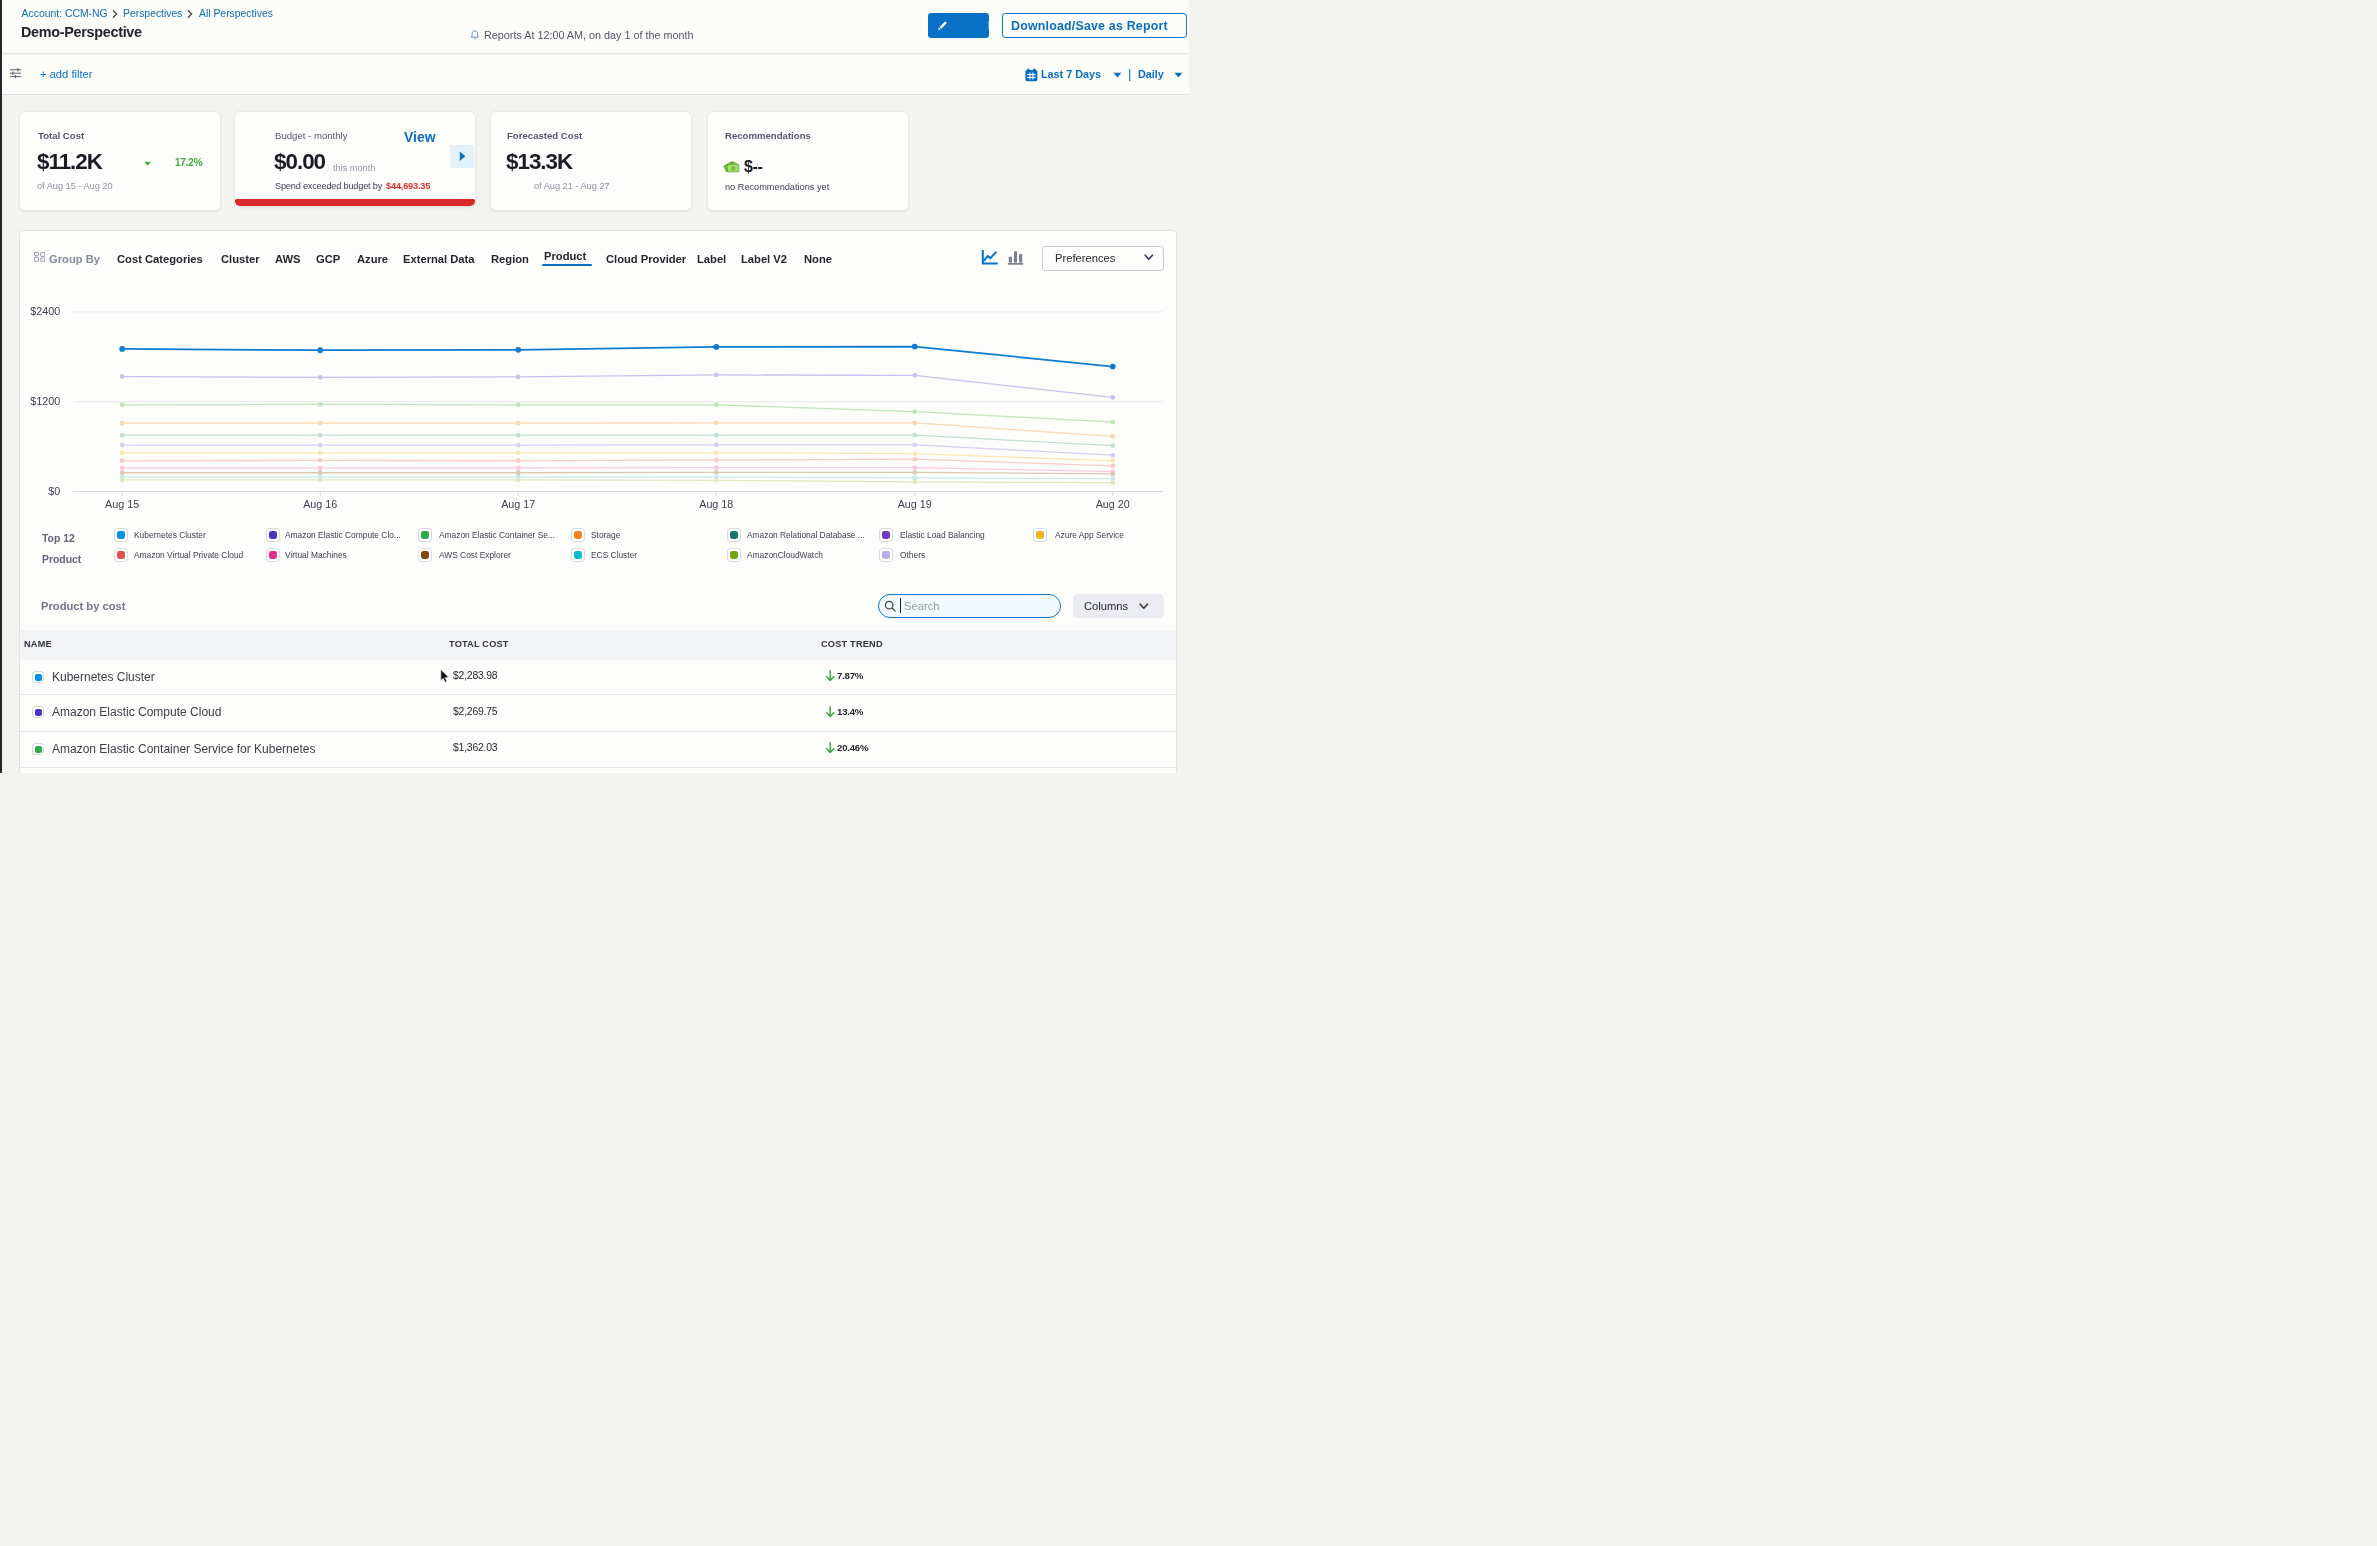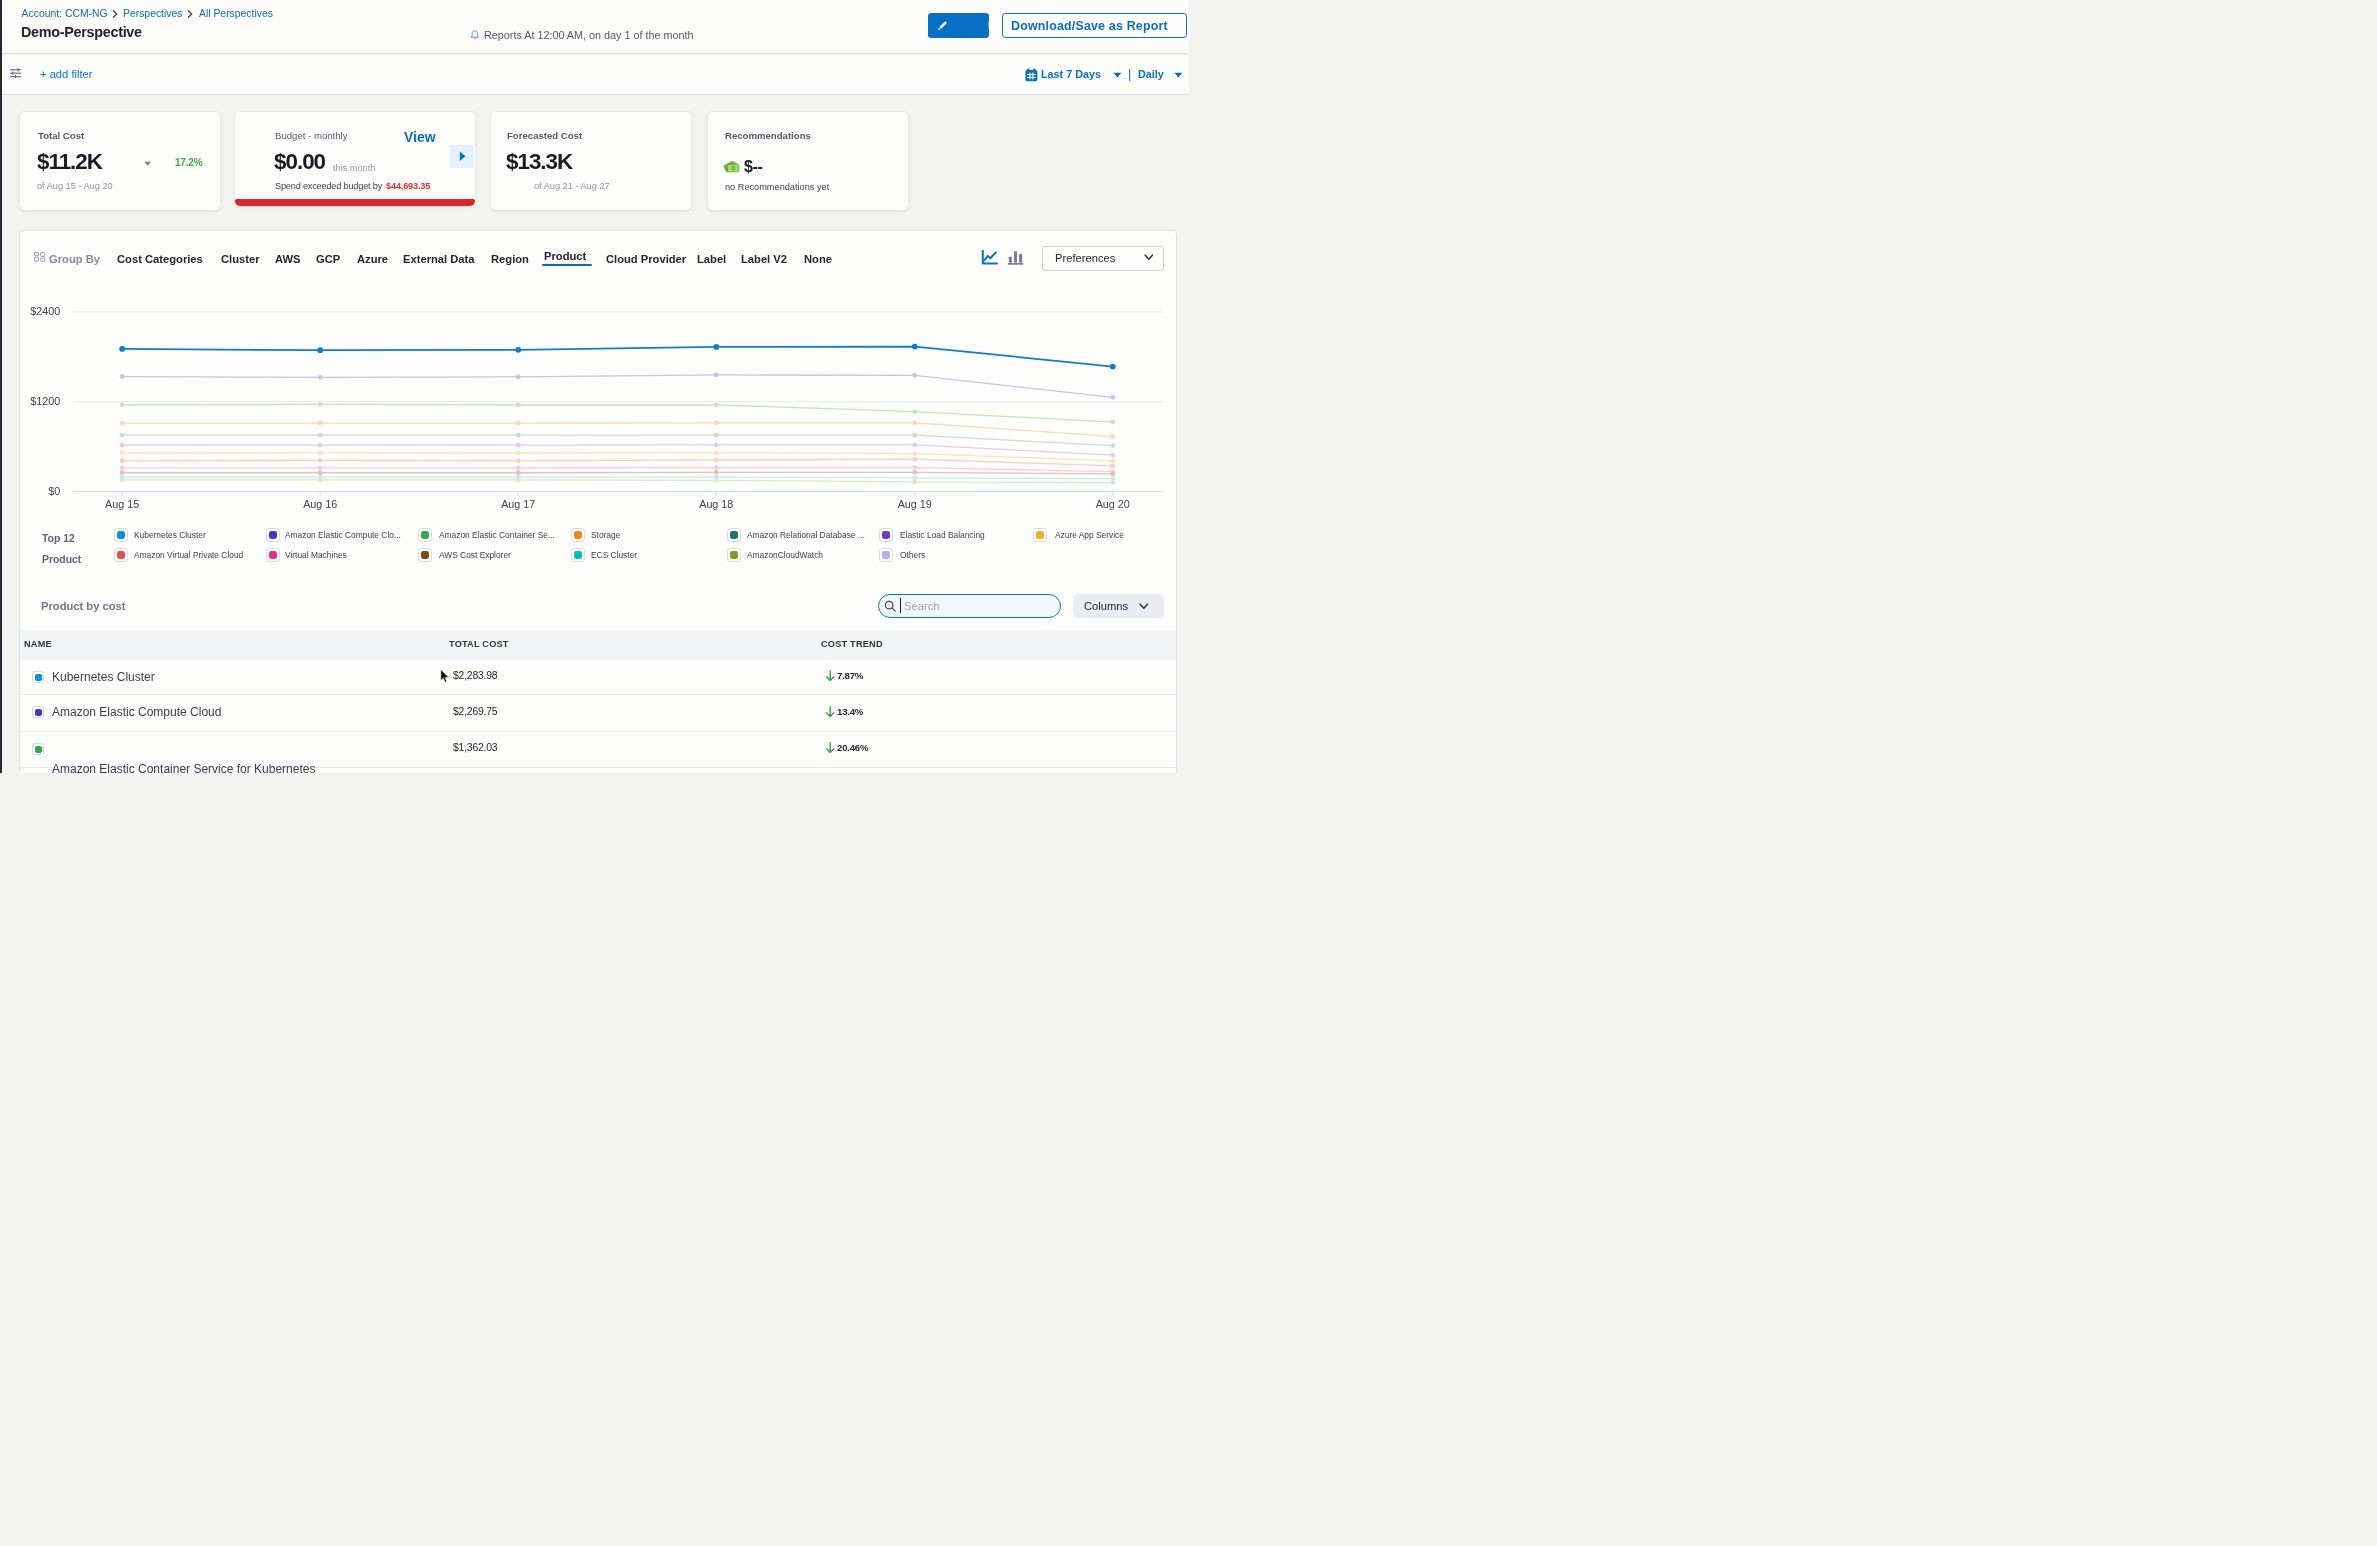--- a/index.html
+++ b/index.html
@@ -362,21 +362,21 @@
 <div class="abs" style="left:52px;top:705px;font-size:12px;color:#3c3e49;">Amazon Elastic Compute Cloud</div>
 <div class="abs" style="left:453px;top:706px;font-size:10.4px;color:#26272e;letter-spacing:-0.2px;">$2,269.75</div>
 <svg class="abs" style="left:825px;top:706px" width="10.4" height="12" viewBox="0 0 13 15">
     <path d="M6.5 1 L6.5 12 M2 8.5 L6.5 13.2 L11 8.5" fill="none" stroke="#3aa83e" stroke-width="1.8" stroke-linecap="round" stroke-linejoin="round"></path>
   </svg>
 <div class="abs" style="left:837px;top:706px;font-size:9.6px;font-weight:bold;color:#26282f;letter-spacing:-0.2px;">13.4%</div>
 <div class="abs" style="left:20px;top:767px;width:1156px;height:0.8px;background:#e9e9ec;"></div>
 <div class="rsw" style="left:32px;top:743px;">
     <i style="background:#2bab49;"></i>
   </div>
-<div class="abs" style="left:52px;top:742px;font-size:12px;color:#3c3e49;margin-top:20px;">Amazon Elastic Container Service for Kubernetes</div>
+<div class="abs" style="left:52px;top:742px;font-size:12px;color:#3c3e49;">Amazon Elastic Container Service for Kubernetes</div>
 <div class="abs" style="left:453px;top:742px;font-size:10.4px;color:#26272e;letter-spacing:-0.2px;">$1,362.03</div>
 <svg class="abs" style="left:825px;top:742px" width="10.4" height="12" viewBox="0 0 13 15">
     <path d="M6.5 1 L6.5 12 M2 8.5 L6.5 13.2 L11 8.5" fill="none" stroke="#3aa83e" stroke-width="1.8" stroke-linecap="round" stroke-linejoin="round"></path>
   </svg>
 <div class="abs" style="left:837px;top:742px;font-size:9.6px;font-weight:bold;color:#26282f;letter-spacing:-0.2px;">20.46%</div>
 
 <div class="abs" style="left:0;top:0;width:2px;height:773px;background:#24262a;"></div>
 
 
 </body></html>

